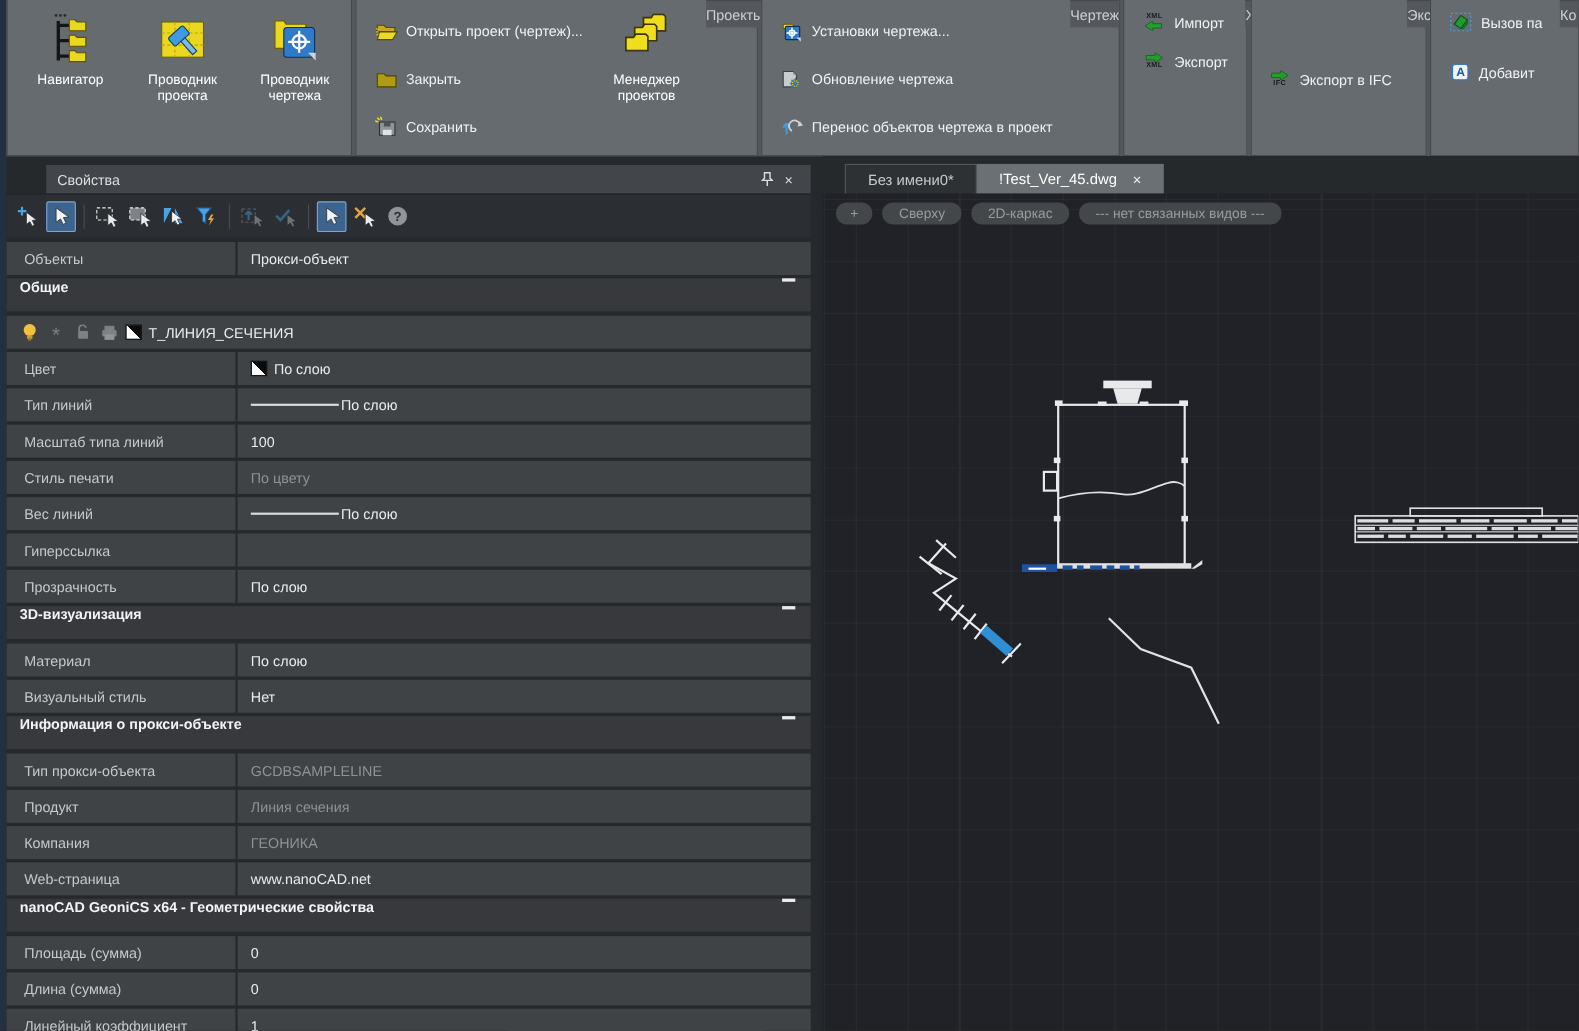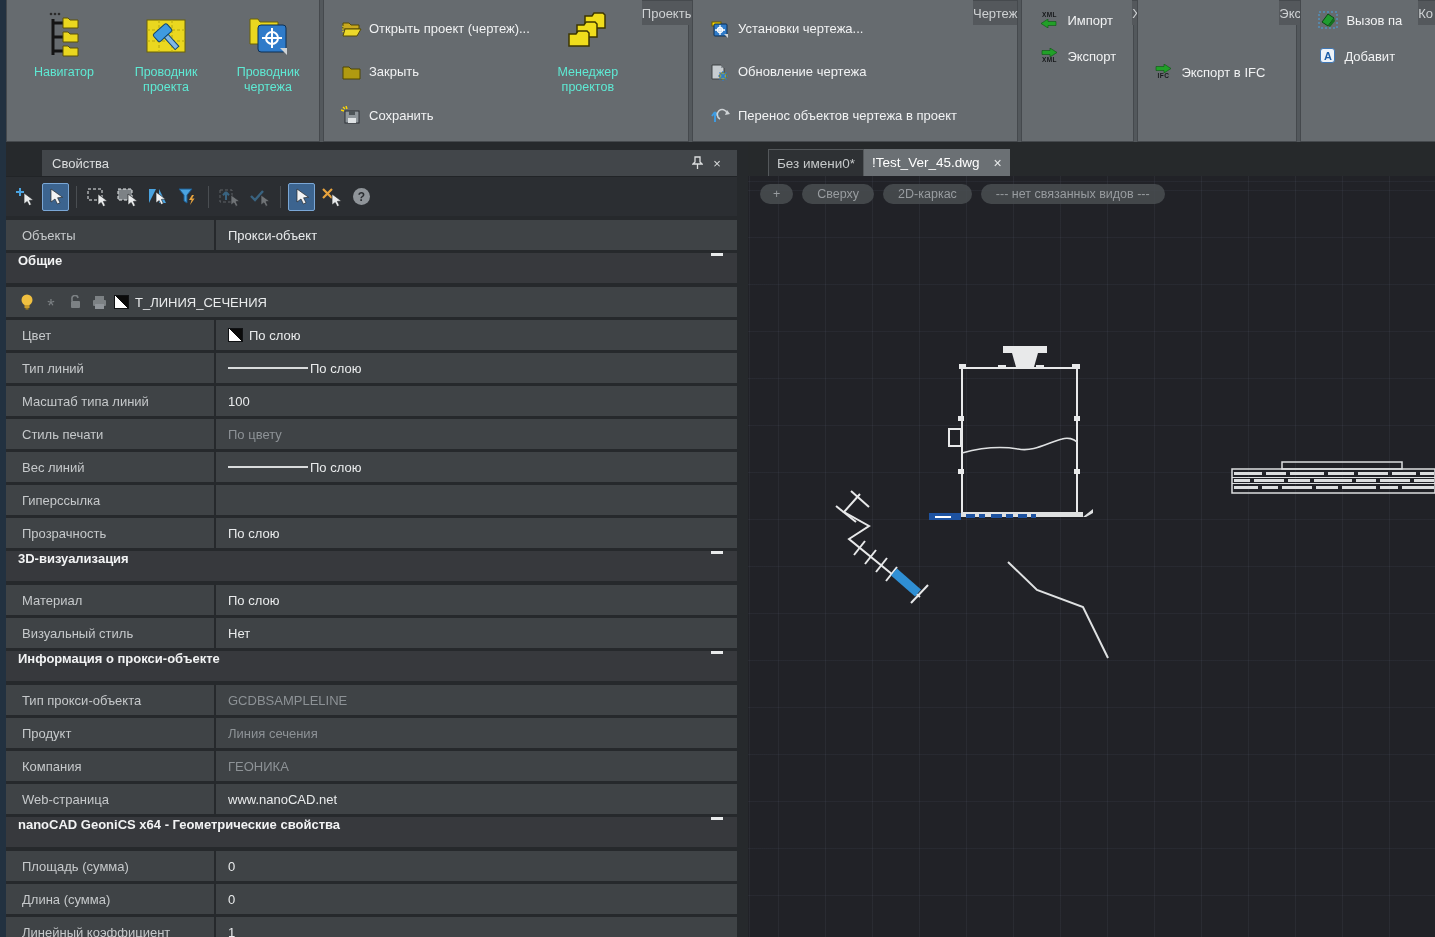--- a/index.html
+++ b/index.html
@@ -13,21 +13,21 @@
   
   .ribbon { position:absolute; left:6px; top:0; right:0; height:142px; background:#53585c;
             display:flex; gap:3px; }
   .r-group { display:flex; flex-direction:row; background:#666b6f;
              border:1px solid #45494d; border-top:none; }
   .grp-body { flex:1; display:flex; align-items:stretch; padding:3px 6px 0 6px; }
   .grp-label { height:25px; background:#54585c; border-top:1px solid #464a4e; color:#ced1d3;
                font-size:13px; display:flex; align-items:center; justify-content:center; }
   .big-btn { width:102px; display:flex; flex-direction:column; align-items:center; padding-top:4px; cursor:default; }
   .big-btn .bicon { height:58px; display:flex; align-items:center; justify-content:center; }
-  .big-btn .blbl { color:#5eead4; font-size:12.5px; text-align:center; line-height:1.2; }
+  .big-btn .blbl { color:#ffffff; font-size:12.5px; text-align:center; line-height:1.2; }
   .menu-col { display:flex; flex-direction:column; justify-content:space-around; padding:4px 2px; }
   .menu-btn { display:flex; align-items:center; gap:7px; height:26px; padding:0 8px; color:#f1f2f3;
               font-size:13px; white-space:nowrap; }
   .micon { width:22px; height:20px; display:inline-flex; align-items:center; justify-content:center; flex:none; }
   .icon-stack { display:flex; flex-direction:column; align-items:center; line-height:1; }
   .icon-stack .itxt { font-size:6.5px; font-weight:bold; color:#17191b; letter-spacing:.4px; }
   .arrow-r, .arrow-l { display:block; }
   .icon-A { position:relative; width:20px; height:18px; }
   .icon-A .abox { position:absolute; left:3px; top:1px; width:15px; height:15px; background:#eef3f8;
                   border:1px solid #3f77b5; border-radius:3px; }
@@ -63,21 +63,21 @@
   .minus-bar { margin-left:auto; margin-right:14px; width:12px; height:3px; background:#e8eaeb; flex:none; }
   .swatch { width:15px; height:14px; border:1px solid #101214; flex:none;
             background:linear-gradient(45deg,#ffffff 49%,#0a0a0a 50%); }
   .line-sample { width:80px; height:2px; background:#d9dbdc; flex:none; margin-right:0; }
   .lay-ic { display:inline-flex; align-items:center; justify-content:center; width:18px; height:18px; flex:none; }
   .ast { color:#7c8184; font-size:19px; line-height:10px; padding-top:8px; }
 
   
   .draw { position:absolute; left:748px; top:142px; right:0; bottom:0; background:#26292b; }
   .tabbar { height:34px; display:flex; align-items:flex-end; padding-left:20px; background:#26292b; }
-  .dtab { height:27px; display:flex; align-items:center; justify-content:center; padding:0 8px;
+  .dtab { height:27px; display:flex; align-items:center; justify-content:center; padding:0 20px;
           font-size:13.5px;margin-top:28px; }
   .dtab.inactive { background:#2e3134; border:1px solid #54585b; border-bottom:none; color:#c6c9ca; }
   .dtab.active { background:#6b7074; color:#ffffff; gap:14px; }
   .dtab .tclose { color:#e8eaeb; font-size:14px; }
   .canvas { position:absolute; left:0; top:34px; width:687px; height:761px; background:#212227;
             background-image:
               repeating-linear-gradient(to right, rgba(150,160,195,0.07) 0 1px, transparent 1px 47px),
               repeating-linear-gradient(to bottom, rgba(150,160,195,0.06) 0 1px, transparent 1px 47px);
             background-position:30px 14px; }
   .pills { position:absolute; left:12px; top:8px; display:flex; gap:9px; }
@@ -267,21 +267,21 @@
             <span class="itxt">IFC</span>
           </span>
           <span>Экспорт в IFC</span>
         </div>
       </div>
       <div class="grp-label">Экспорт</div>
     </div>
 
     <div class="r-group" style="width:240px">
       <div class="grp-body">
-        <div class="menu-col" style="flex:1; justify-content:flex-start; gap:10px;">
+        <div class="menu-col" style="flex:1; justify-content:flex-start; gap:20px;">
           <div class="menu-btn">
             <span class="micon">
               <svg width="20" height="18" viewBox="0 0 20 18">
                 <rect x="1" y="1" width="18" height="16" fill="none" stroke="#4aa3e0" stroke-dasharray="2 2"></rect>
                 <polygon points="4,11 10,3 16,7 10,15" fill="#1f9c2f" stroke="#0a4a12"></polygon>
                 <polygon points="10,15 16,7 17,10 12,16" fill="#14701f"></polygon>
               </svg>
             </span>
             <span>Вызов па</span>
           </div>

